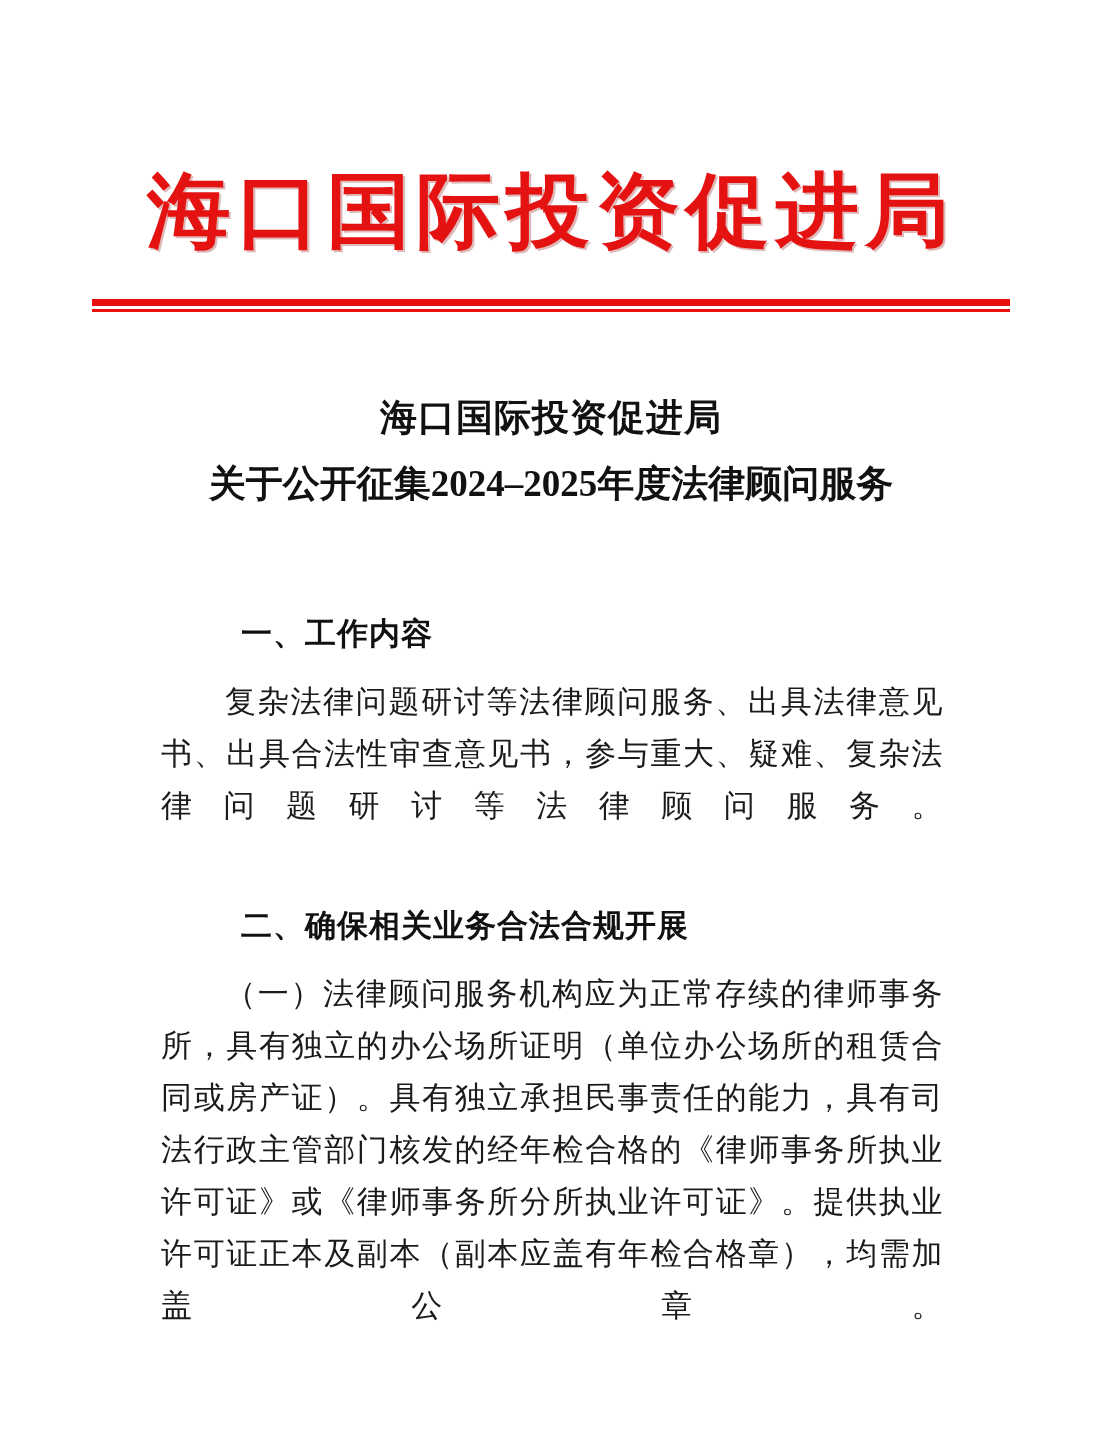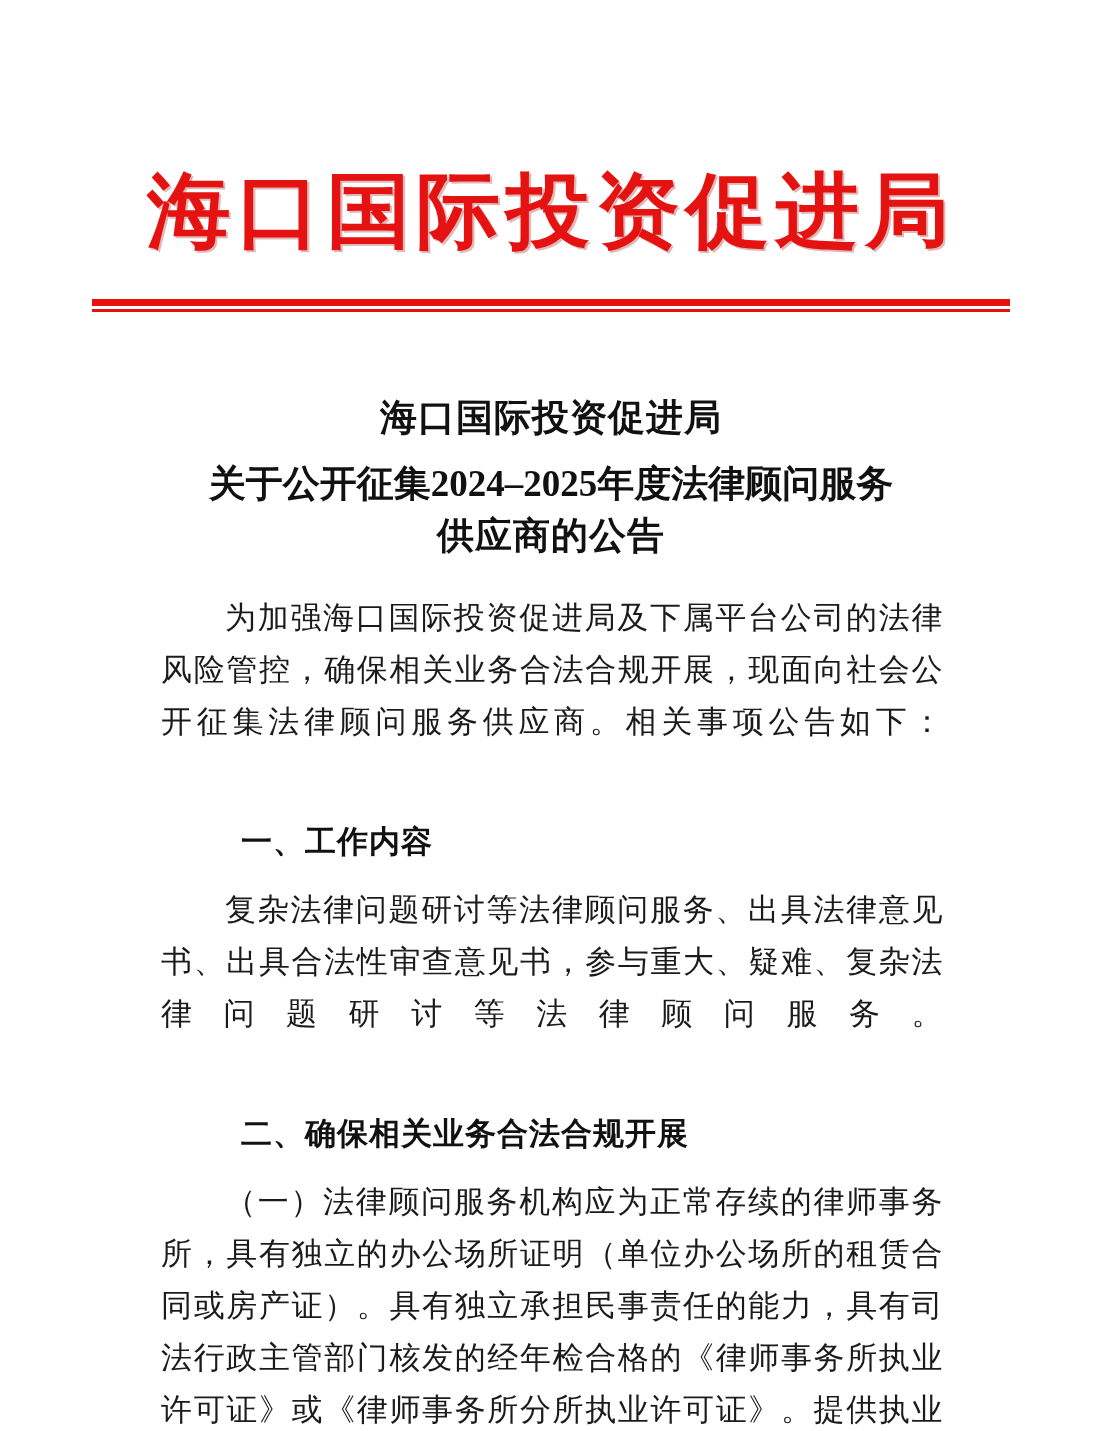--- a/index.html
+++ b/index.html
@@ -130,26 +130,24 @@
 
   <div class="red-rule-wrap">
     <div class="red-rule-thick"></div>
     <div class="red-rule-gap"></div>
     <div class="red-rule-thin"></div>
   </div>
 
   <div class="doc-title">
     <span class="tline">海口国际投资促进局</span>
     <span class="tline wide">关于公开征集2024–2025年度法律顾问服务</span>
-    <span class="tline">供应商的公告</span>
   </div>
 
   <div class="body-area">
 
-    <p class="para nolast">为加强海口国际投资促进局及下属平台公司的法律风险管控，确保相关业务合法合规开展，现面向社会公开征集法律顾问服务供应商。相关事项公告如下：</p>
 
     <p class="heading">一、工作内容</p>
 
     <p class="para nolast">复杂法律问题研讨等法律顾问服务、出具法律意见书、出具合法性审查意见书，参与重大、疑难、复杂法律问题研讨等法律顾问服务。</p>
 
     <p class="heading">二、确保相关业务合法合规开展</p>
 
     <p class="para nolast">（一）法律顾问服务机构应为正常存续的律师事务所，具有独立的办公场所证明（单位办公场所的租赁合同或房产证）。具有独立承担民事责任的能力，具有司法行政主管部门核发的经年检合格的《律师事务所执业许可证》或《律师事务所分所执业许可证》。提供执业许可证正本及副本（副本应盖有年检合格章），均需加盖公章。</p>
 
   </div>

